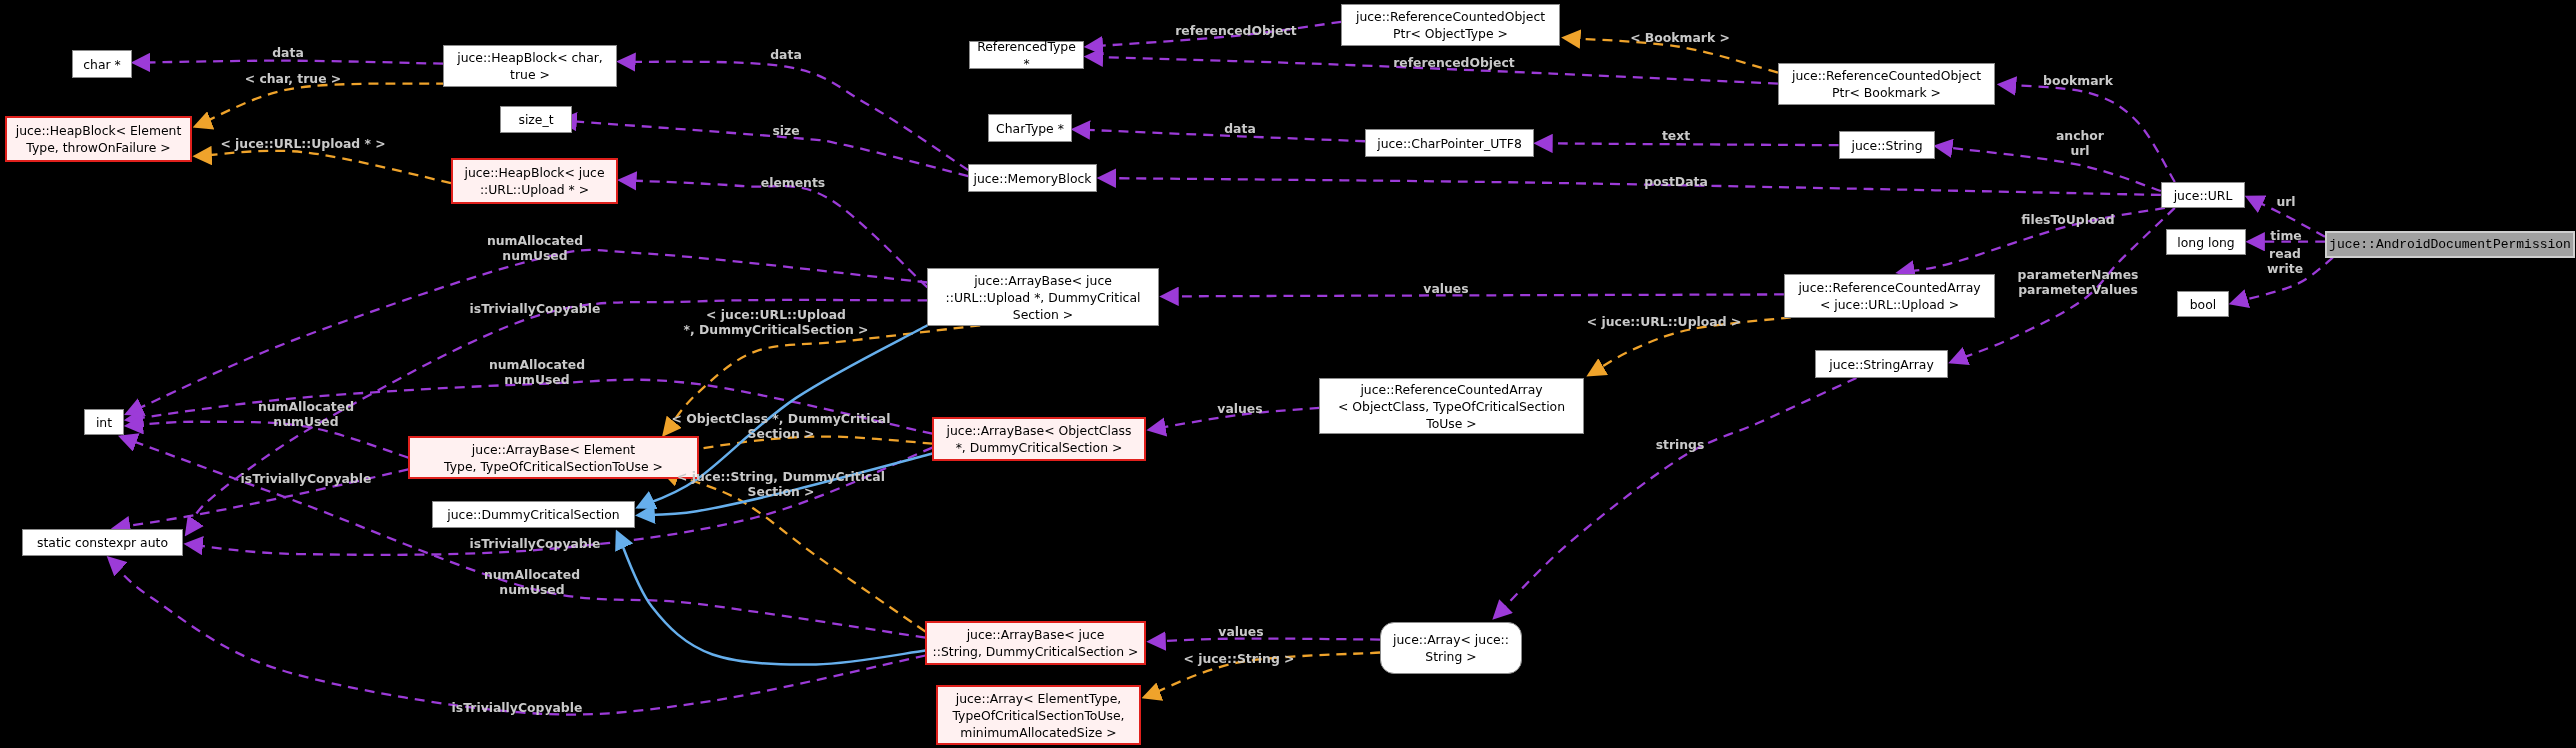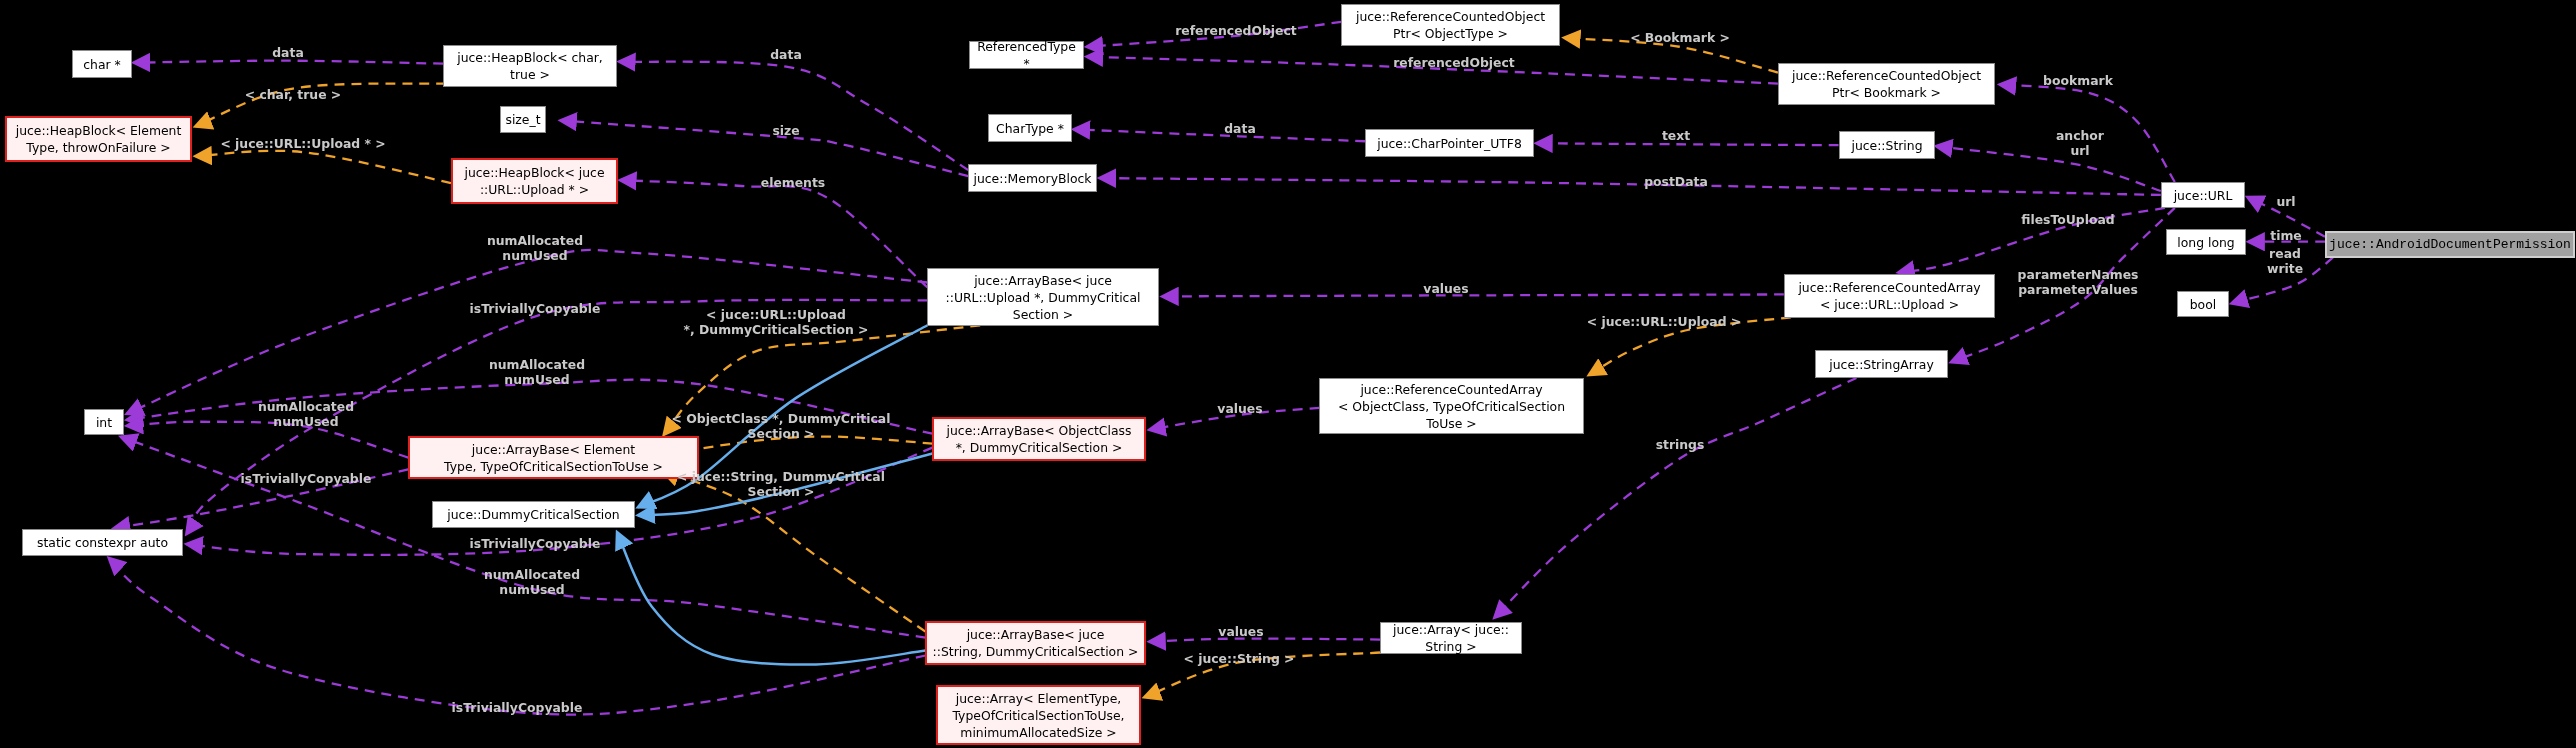--- a/index.html
+++ b/index.html
@@ -74,21 +74,21 @@
       <path d="M930,635 C912.0,622.5 853.3,582.2 822,560 C790.7,537.8 768.0,516.3 742,502 C716.0,487.7 678.7,478.7 666,474" class="template" marker-end="url(#arrow-template)"></path>
       <path d="M1387,656 C1363.3,657.7 1284.5,658.5 1245,666 C1205.5,673.5 1165.8,695.2 1150,701" class="template" marker-end="url(#arrow-template)"></path>
       <path d="M932,327 C910.0,339.2 838.7,374.2 800,400 C761.3,425.8 726.5,463.7 700,482 C673.5,500.3 650.8,505.3 641,510" class="inheritance" marker-end="url(#arrow-inheritance)"></path>
       <path d="M937,456 C914.2,462.0 839.5,482.3 800,492 C760.5,501.7 726.5,509.7 700,514 C673.5,518.3 650.8,517.3 641,518" class="inheritance" marker-end="url(#arrow-inheritance)"></path>
       <path d="M930,654 C911.7,656.3 855.7,667.3 820,668 C784.3,668.7 743.5,667.7 716,658 C688.5,648.3 671.0,630.5 655,610 C639.0,589.5 625.8,547.5 620,535" class="inheritance" marker-end="url(#arrow-inheritance)"></path>
     </svg>
   <div id="nodes-layer">
       <div class="node" style="left: 72px; top: 50px; width: 60px; height: 28px;">char *</div>
       <div class="node" style="left: 443px; top: 45px; width: 174px; height: 42px;">juce::HeapBlock&lt; char,
 true &gt;</div>
-      <div class="node" style="left: 500px; top: 106px; width: 46px; height: 27px; text-align: center;">size_t</div>
+      <div class="node" style="left: 500px; top: 106px; width: 72px; height: 27px; text-align: center;">size_t</div>
       <div class="node template" style="left: 5px; top: 116px; width: 187px; height: 46px;">juce::HeapBlock&lt; Element
 Type, throwOnFailure &gt;</div>
       <div class="node template" style="left: 451px; top: 158px; width: 167px; height: 46px;">juce::HeapBlock&lt; juce
 ::URL::Upload * &gt;</div>
       <div class="node" style="left: 969px; top: 41px; width: 115px; height: 28px;">ReferencedType *</div>
       <div class="node" style="left: 988px; top: 114px; width: 84px; height: 28px;">CharType *</div>
       <div class="node" style="left: 968px; top: 164px; width: 129px; height: 28px;">juce::MemoryBlock</div>
       <div class="node" style="left: 1341px; top: 4px; width: 219px; height: 42px;">juce::ReferenceCountedObject
 Ptr&lt; ObjectType &gt;</div>
       <div class="node" style="left: 1778px; top: 63px; width: 217px; height: 42px;">juce::ReferenceCountedObject
@@ -113,21 +113,21 @@
       <div class="node" style="left: 84px; top: 409px; width: 40px; height: 26px;">int</div>
       <div class="node template" style="left: 408px; top: 436px; width: 291px; height: 43px;">juce::ArrayBase&lt; Element
 Type, TypeOfCriticalSectionToUse &gt;</div>
       <div class="node" style="left: 432px; top: 501px; width: 203px; height: 27px; text-align: right;">juce::DummyCriticalSection</div>
       <div class="node" style="left: 22px; top: 529px; width: 161px; height: 27px;">static constexpr auto</div>
       <div class="node template" style="left: 925px; top: 621px; width: 221px; height: 44px;">juce::ArrayBase&lt; juce
 ::String, DummyCriticalSection &gt;</div>
       <div class="node template" style="left: 936px; top: 685px; width: 205px; height: 60px;">juce::Array&lt; ElementType,
 TypeOfCriticalSectionToUse,
 minimumAllocatedSize &gt;</div>
-      <div class="node" style="left: 1380px; top: 622px; width: 142px; height: 32px;">juce::Array&lt; juce::
+      <div class="node" style="left: 1380px; top: 622px; width: 142px; height: 52px; border-radius: 14px;">juce::Array&lt; juce::
 String &gt;</div>
     </div>
   <div id="labels-layer">
       <div class="edge-label" style="left: 288px; top: 52px;">data</div>
       <div class="edge-label" style="left: 786px; top: 54px;">data</div>
       <div class="edge-label" style="left: 786px; top: 130px;">size</div>
       <div class="edge-label" style="left: 793px; top: 182px;">elements</div>
       <div class="edge-label" style="left: 1236px; top: 30px;">referencedObject</div>
       <div class="edge-label" style="left: 1454px; top: 62px;">referencedObject</div>
       <div class="edge-label" style="left: 1676px; top: 135px;">text</div>
@@ -152,21 +152,21 @@
       <div class="edge-label" style="left: 535px; top: 308px;">isTriviallyCopyable</div>
       <div class="edge-label" style="left: 537px; top: 372px;">numAllocated
 numUsed</div>
       <div class="edge-label" style="left: 535px; top: 543px;">isTriviallyCopyable</div>
       <div class="edge-label" style="left: 306px; top: 414px;">numAllocated
 numUsed</div>
       <div class="edge-label" style="left: 306px; top: 478px;">isTriviallyCopyable</div>
       <div class="edge-label" style="left: 532px; top: 582px;">numAllocated
 numUsed</div>
       <div class="edge-label" style="left: 517px; top: 707px;">isTriviallyCopyable</div>
-      <div class="edge-label" style="left: 293px; top: 94px; text-align: center;">&lt; char, true &gt;</div>
+      <div class="edge-label" style="left: 293px; top: 78px; text-align: center;">&lt; char, true &gt;</div>
       <div class="edge-label" style="left: 303px; top: 143px;">&lt; juce::URL::Upload * &gt;</div>
       <div class="edge-label" style="left: 1680px; top: 37px;">&lt; Bookmark &gt;</div>
       <div class="edge-label" style="left: 1664px; top: 321px;">&lt; juce::URL::Upload &gt;</div>
       <div class="edge-label" style="left: 776px; top: 322px;">&lt; juce::URL::Upload
 *, DummyCriticalSection &gt;</div>
       <div class="edge-label" style="left: 781px; top: 426px;">&lt; ObjectClass *, DummyCritical
 Section &gt;</div>
       <div class="edge-label" style="left: 781px; top: 484px;">&lt; juce::String, DummyCritical
 Section &gt;</div>
       <div class="edge-label" style="left: 1239px; top: 658px;">&lt; juce::String &gt;</div>

